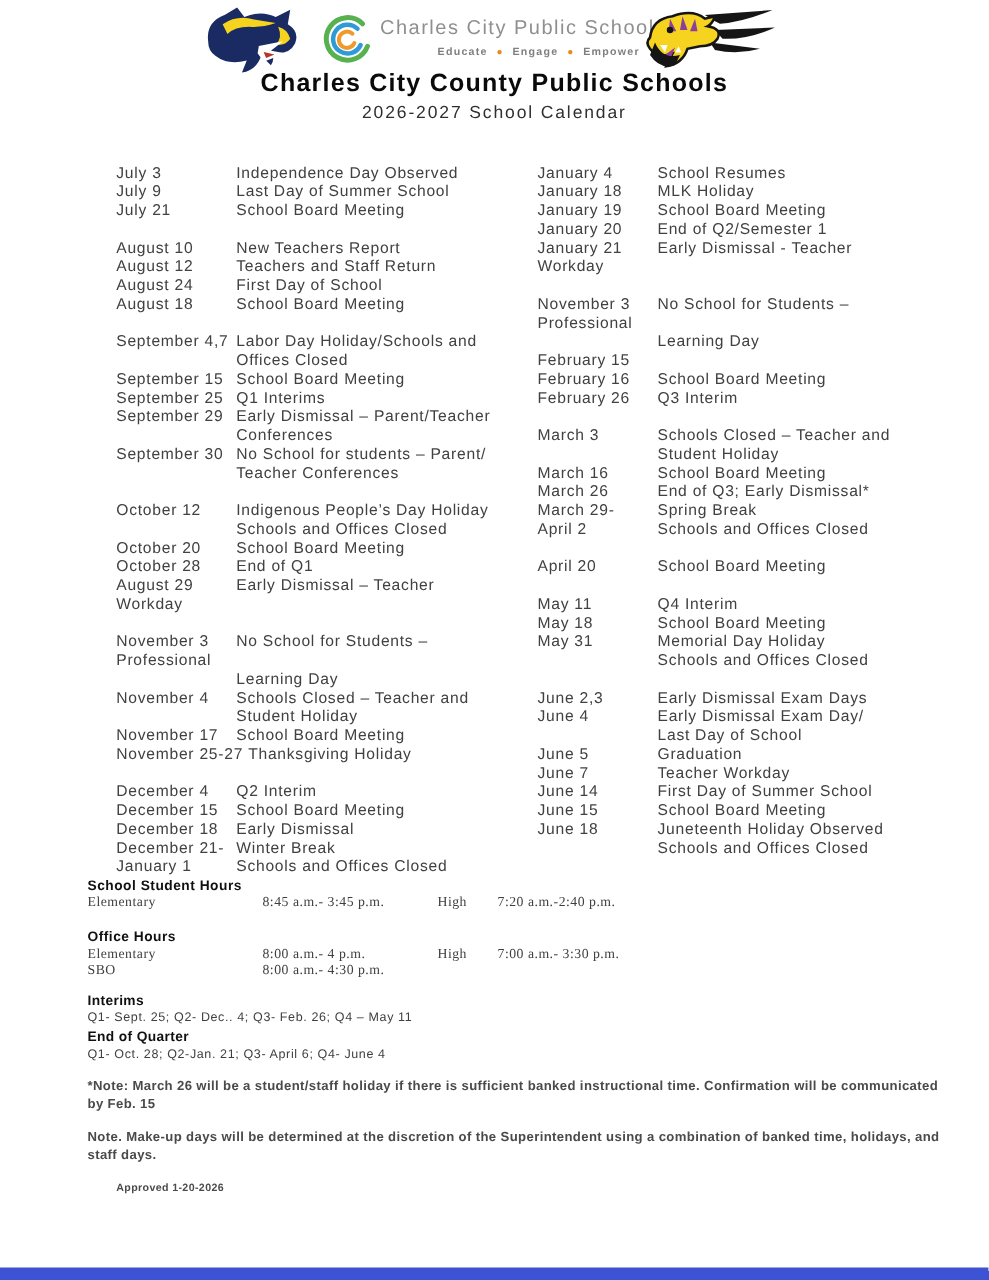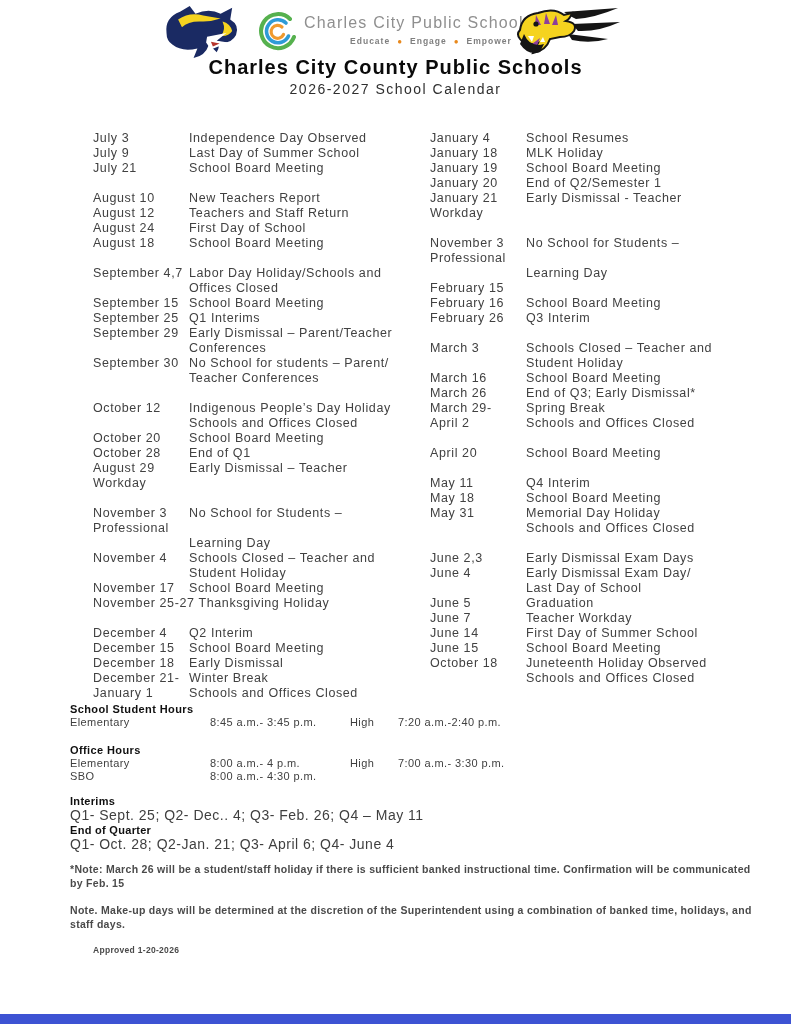--- a/index.html
+++ b/index.html
@@ -28,30 +28,30 @@
   .col.right{left:430px;width:315px;}
   .cal-row{display:flex;}
   .cal-date{flex:0 0 auto;min-width:92px;padding-right:4px;white-space:nowrap;}
   .cal-desc{flex:1;}
   .cal-gap{height:15px;}
 
   
   .hours{position:absolute;left:70px;top:703px;width:662px;font-size:11px;letter-spacing:0.4px;color:#3f3f3f;}
   .hours-heading{font-weight:bold;font-size:11px;color:#101010;line-height:13px;}
   .hours-heading.office{margin-top:15px;}
-  .hours-row{display:flex;line-height:13px;}
+  .hours-row{display:flex;line-height:13px;font-family:Liberation Serif, serif;}
   .hours-row .hc0{width:140px;}
   .hours-row .hc1{width:140px;}
   .hours-row .hc2{width:48px;}
   .hours-row .hc3{flex:1;}
 
   
   .quarters{position:absolute;left:70px;top:794px;width:600px;}
   .q-heading{font-weight:bold;font-size:11px;color:#101010;line-height:14px;letter-spacing:0.3px;}
-  .q-line{font-size:14px;line-height:14.5px;color:#3f3f3f;letter-spacing:0.5px;}
+  .q-line{font-size:10px;line-height:14.5px;color:#3f3f3f;letter-spacing:0.5px;}
 
   
   .notes{position:absolute;left:70px;top:862px;width:694px;}
   .notes p{margin:0 0 13px 0;font-size:10.5px;line-height:14px;color:#4a4a4a;letter-spacing:0.3px;font-weight:bold;}
   .notes p.approved{font-size:8.5px;margin-left:23px;margin-top:-1px;color:#4a4a4a;}
 
   
   .footer-bar{position:absolute;left:0;top:1014px;width:791px;height:10px;background:#3d53d3;}
 </style>
 </head>
@@ -358,21 +358,21 @@
       </div>
       <div class="cal-row">
         <span class="cal-date">June 14</span>
         <span class="cal-desc">First Day of Summer School</span>
       </div>
       <div class="cal-row">
         <span class="cal-date">June 15</span>
         <span class="cal-desc">School Board Meeting</span>
       </div>
       <div class="cal-row">
-        <span class="cal-date">October 18</span>
+        <span class="cal-date">June 18</span>
         <span class="cal-desc">Juneteenth Holiday Observed</span>
       </div>
       <div class="cal-row">
         <span class="cal-date"></span>
         <span class="cal-desc">Schools and Offices Closed</span>
       </div>
     </div>
 
   <section class="hours">
     <div class="hours-heading">School Student Hours</div>

